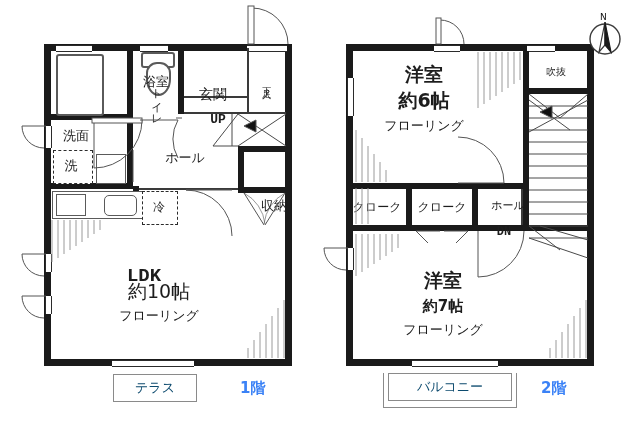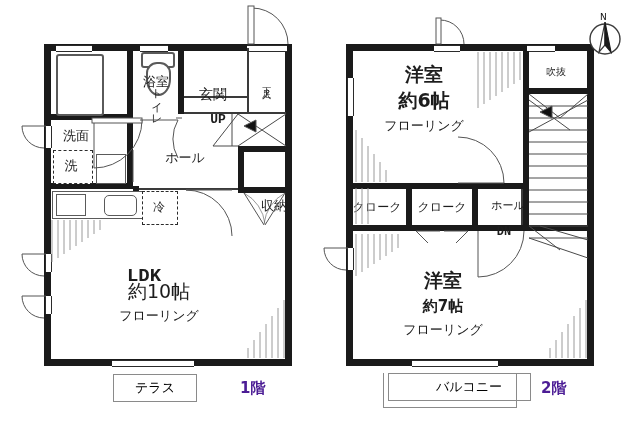--- a/index.html
+++ b/index.html
@@ -9,31 +9,31 @@
 
   
   .wall{position:absolute;background:#1a1a1a;}
   .thin{position:absolute;background:#3a3a3a;}
   .room{position:absolute;background:#ffffff;}
   .lbl{position:absolute;color:#1d1d1d;white-space:nowrap;
        letter-spacing:0px;line-height:1.05;text-align:center;font-family:Liberation Mono, monospace;}
   .lbl.jp{font-family:"DejaVu Sans","Liberation Sans",sans-serif;}
   .ctr{transform:translate(-50%,-50%);}
   .box{position:absolute;border:1px solid #8a8a8a;background:#fff;
-       display:flex;align-items:center;justify-content:center;color:#000000;}
+       display:flex;align-items:center;justify-content:center;color:#0c4a6e;}
   .fix{position:absolute;border:1px solid #6b6b6b;background:#ffffff;}
   .fixr{border-radius:3px;}
   .dash{position:absolute;border:1.5px dashed #2b2b2b;background:#fff;}
   .win{position:absolute;background:#ffffff;border-top:1.5px solid #2b2b2b;
        border-bottom:1.5px solid #2b2b2b;}
   .winv{position:absolute;background:#ffffff;border-left:1.5px solid #2b2b2b;
         border-right:1.5px solid #2b2b2b;}
   svg.ov{position:absolute;left:0;top:0;width:640px;height:424px;
          pointer-events:none;overflow:visible;}
-  .floorlbl{position:absolute;font-size:15px;color:#4c1d95;font-weight:600;}
+  .floorlbl{position:absolute;font-size:15px;color:#3b82f6;font-weight:600;}
   
 </style>
 </head>
 <body>
 
 <div id="stage">
 
   <div>
 
     <div class="room" style="left:46px;top:46px;width:244px;height:318px;"></div>
@@ -165,21 +165,21 @@
     <div class="lbl jp ctr" style="left:377px;top:207px;font-size:12px;">クローク</div>
     <div class="lbl jp ctr" style="left:442px;top:207px;font-size:12px;">クローク</div>
     <div class="lbl jp ctr" style="left:508px;top:206px;font-size:11px;">ホール</div>
     <div class="lbl ctr" style="left:504px;top:232px;font-size:12px;font-weight:600;">DN</div>
 
     <div class="lbl jp ctr" style="left:443px;top:281px;font-size:19px;font-weight:700;">洋室</div>
     <div class="lbl jp ctr" style="left:443px;top:307px;font-size:15px;font-weight:700;">約7帖</div>
     <div class="lbl jp ctr" style="left:443px;top:330px;font-size:13px;">フローリング</div>
 
     <div class="box" style="left:388px;top:373px;width:122px;height:26px;
-         font-size:13px;padding-left:19px;">バルコニー</div>
+         font-size:13px;">バルコニー</div>
     <div style="position:absolute;left:383px;top:373px;width:132px;height:34px;
          border:1px solid #8a8a8a;border-top:none;"></div>
 
     <div class="floorlbl" style="left:541px;top:379px;">2階</div>
   </div>
 
   <svg class="ov" viewBox="0 0 640 424">
     <g fill="none" stroke="#555" stroke-width="1">
 
       <g>

